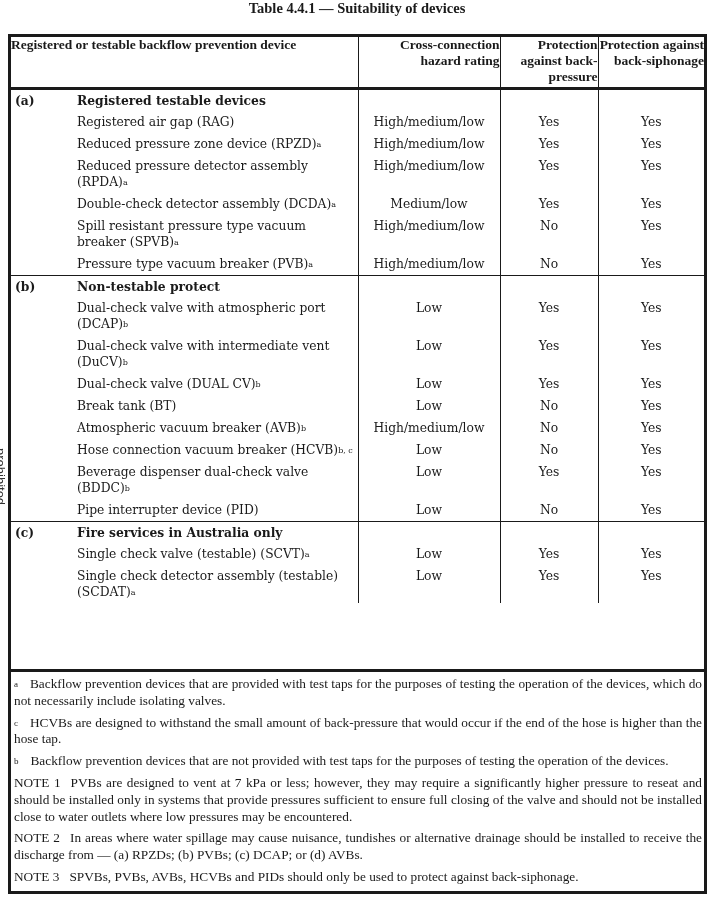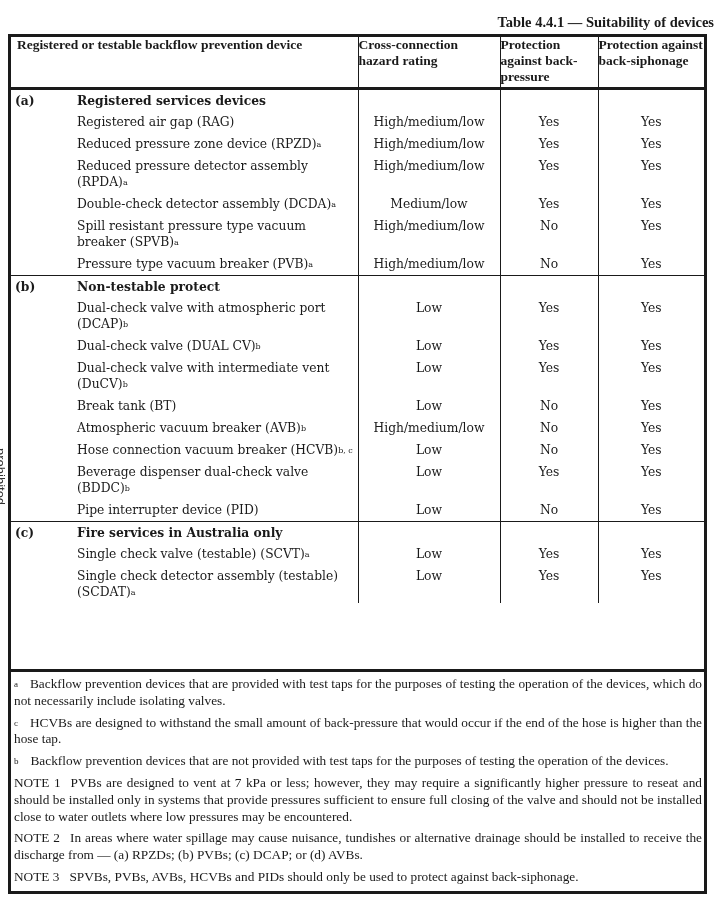--- a/index.html
+++ b/index.html
@@ -1,32 +1,32 @@
 <!DOCTYPE html>
 <html><head>
 <meta charset="utf-8">
 <style>
   html, body { margin: 0; padding: 0; background: #ffffff; }
   body { width: 727px; height: 905px; position: relative; overflow: hidden;
          font-family: "DejaVu Serif", "Liberation Serif", serif; color: #1a1a1a; }
-  .title { position: absolute; left: 0; top: 14px; width: 714px; text-align: right;
+  .title { position: absolute; left: 0; top: 0; width: 714px; text-align: center;
            font-family: "Liberation Serif", "DejaVu Serif", serif; font-weight: bold;
            font-size: 14.5px; }
   .margin-text { position: absolute; left: -6px; top: 448px; width: 14px; height: 70px;
            font-family: "Liberation Sans", sans-serif; font-size: 13px; color: #333;
            writing-mode: vertical-rl; white-space: nowrap; overflow: hidden; }
   .frame { position: absolute; left: 8px; top: 34px; width: 693px; height: 854px;
            border: 3px solid #1a1a1a; box-sizing: content-box; }
   table.t { position: absolute; left: 0; top: 0; width: 693px; border-collapse: collapse;
             table-layout: fixed; font-size: 12.3px; }
   table.t td, table.t th { padding: 0; vertical-align: top; }
   th.hdr { font-family: "Liberation Serif", "DejaVu Serif", serif; font-weight: bold;
-           font-size: 13.5px; line-height: 16px; text-align: left; vertical-align: middle;
+           font-size: 13.5px; line-height: 16px; text-align: right; vertical-align: middle;
            border-bottom: 3px solid #1a1a1a; height: 50px; }
-  th.hdr.c0 { text-align: left; padding-left: 6px; }
+  th.hdr.c0 { text-align: left; padding-left: 0; }
   .vl { border-left: 1px solid #1a1a1a; }
   .sec-top { border-top: 1px solid #1a1a1a; }
   .lab { width: 62px; padding-left: 4px !important; font-weight: bold; }
   .dev { line-height: 16px; }
   .cell { text-align: center; }
   tr.row td { padding-top: 3px; padding-bottom: 3px; line-height: 16px; }
   tr.secrow td { padding-top: 3px; padding-bottom: 2px; line-height: 16px; }
   .sechead { font-weight: bold; }
   sup { font-size: 8px; vertical-align: top; position: relative; top: 1px; }
   .notes { position: absolute; left: 0; top: 621px; width: 693px;
@@ -56,21 +56,21 @@
       <tr>
         <th class="hdr c0" colspan="2">Registered or testable backflow prevention device</th>
         <th class="hdr vl">Cross-connection hazard rating</th>
         <th class="hdr vl">Protection against back-pressure</th>
         <th class="hdr vl">Protection against back-siphonage</th>
       </tr>
     </thead>
     <tbody id="tbody">
         <tr class="secrow">
           <td class="lab">(a)</td>
-          <td class="sechead">Registered services devices</td>
+          <td class="sechead">Registered testable devices</td>
           <td class="vl"></td>
           <td class="vl"></td>
           <td class="vl"></td>
         </tr>
         <tr class="row">
           <td></td>
           <td class="dev"><span>Registered air gap (RAG)</span><sup></sup></td>
           <td class="cell vl">High/medium/low</td>
           <td class="cell vl">Yes</td>
           <td class="cell vl">Yes</td>
@@ -119,28 +119,28 @@
         </tr>
         <tr class="row">
           <td></td>
           <td class="dev"><span>Dual-check valve with atmospheric port (DCAP)</span><sup>b</sup></td>
           <td class="cell vl">Low</td>
           <td class="cell vl">Yes</td>
           <td class="cell vl">Yes</td>
         </tr>
         <tr class="row">
           <td></td>
+          <td class="dev"><span>Dual-check valve with intermediate vent (DuCV)</span><sup>b</sup></td>
+          <td class="cell vl">Low</td>
+          <td class="cell vl">Yes</td>
+          <td class="cell vl">Yes</td>
+        </tr>
+        <tr class="row">
+          <td></td>
           <td class="dev"><span>Dual-check valve (DUAL CV)</span><sup>b</sup></td>
-          <td class="cell vl">Low</td>
-          <td class="cell vl">Yes</td>
-          <td class="cell vl">Yes</td>
-        </tr>
-        <tr class="row">
-          <td></td>
-          <td class="dev"><span>Dual-check valve with intermediate vent (DuCV)</span><sup>b</sup></td>
           <td class="cell vl">Low</td>
           <td class="cell vl">Yes</td>
           <td class="cell vl">Yes</td>
         </tr>
         <tr class="row">
           <td></td>
           <td class="dev"><span>Break tank (BT)</span><sup></sup></td>
           <td class="cell vl">Low</td>
           <td class="cell vl">No</td>
           <td class="cell vl">Yes</td>

